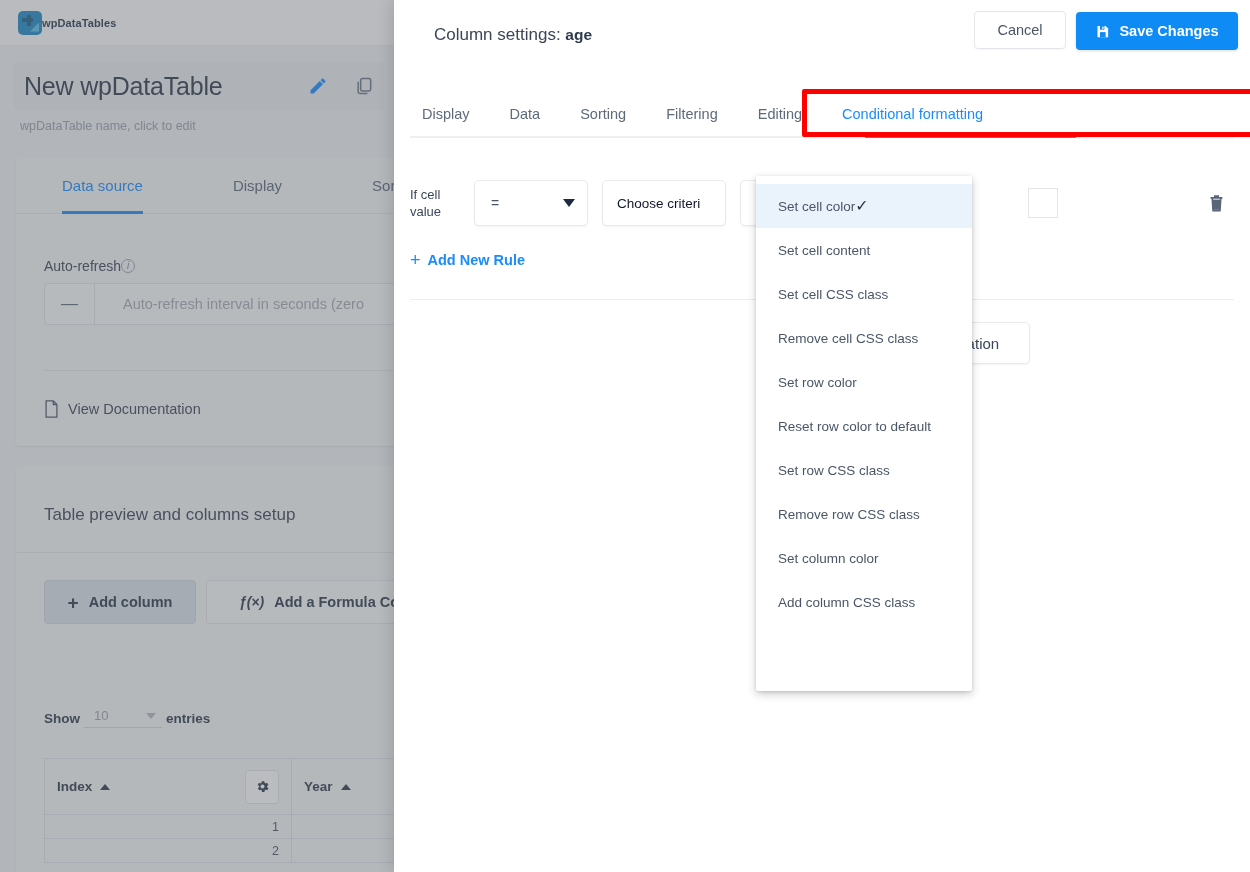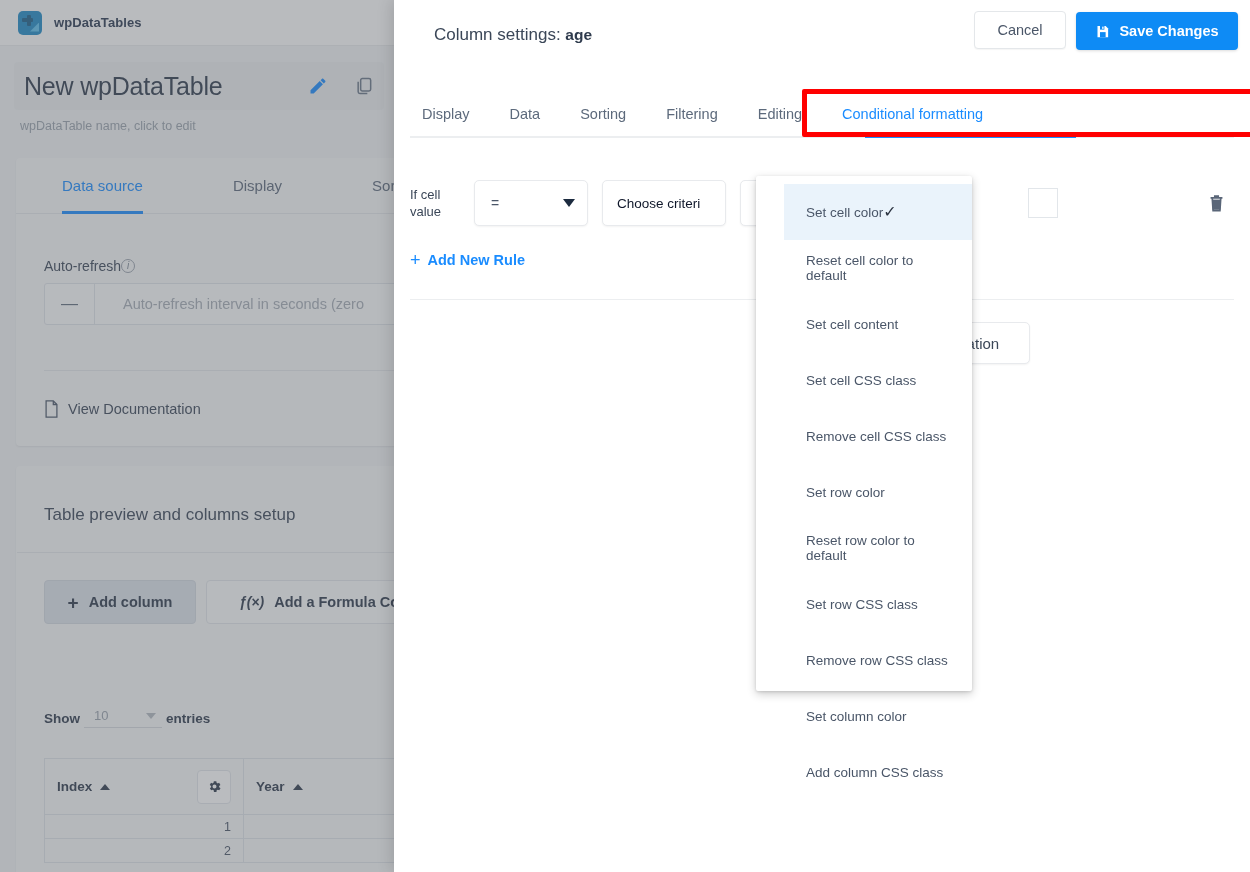--- a/index.html
+++ b/index.html
@@ -39,22 +39,22 @@
   .brand-logo::after {
     content: ""; position: absolute; left: 9px; top: 4px;
     width: 4px; height: 11px; background: #1a5f8a; border-radius: 1px;
   }
   .brand-spark {
     position: absolute; right: 3px; bottom: 3px;
     width: 9px; height: 9px; background: #5dc0ee;
     clip-path: polygon(100% 0, 100% 100%, 0 100%);
   }
   .brand-name {
-    font-size: 13px; font-weight: bold; color: #2b3a52;
-    margin-left: 12px; letter-spacing: .1px;
+    font-size: 11px; font-weight: bold; color: #2b3a52;
+    letter-spacing: .1px;
   }
 
   .title-row {
     position: absolute; left: 14px; top: 62px;
     width: 370px; height: 48px;
     display: flex; align-items: center;
     background: #eceef0; border-radius: 4px;
     padding: 0 10px;
   }
   .title-text {
@@ -314,23 +314,22 @@
   .dropdown {
     position: absolute; left: 756px; top: 176px;
     width: 216px; height: 515px;
     background: #fff;
     box-shadow: 0 3px 10px rgba(0,0,0,.20), 0 1px 3px rgba(0,0,0,.12);
     border-radius: 2px;
     padding: 8px 0;
     z-index: 30;
   }
   .dd-item {
-    height: 56px; display: flex; align-items: center;
+    height: 44px; display: flex; align-items: center;
     padding: 0 22px; font-size: 13.5px; color: #4a5668;
-    margin-left: 28px;
   }
   .dd-item.selected { background: #eaf3fb; }
   .check-glyph { font-size: 16px; color: #2b3340; line-height: 1; }
 </style>
 </head>
 <body>
 
 <div id="root">
 
   <div class="bg-page">
@@ -403,21 +402,21 @@
         <span class="entries-select">
           <span class="entries-val">10</span>
           <span class="caret-down"></span>
         </span>
         <span>entries</span>
       </div>
 
       <table class="preview-table">
         <thead>
           <tr>
-            <th style="width:199px;">
+            <th style="width:247px;">
               <span class="th-flex">
                 <span style="display:flex;align-items:center;">
                   <span>Index</span>
                   <span class="sort-caret"></span>
                 </span>
                 <span class="gear-box">
                   <svg width="15" height="15" viewBox="0 0 24 24">
                       <path d="M19.4 13a7.8 7.8 0 0 0 0-2l2-1.6-2-3.4-2.4 1a7.6 7.6 0 0 0-1.7-1l-.4-2.6h-4l-.4 2.6a7.6 7.6 0 0 0-1.7 1l-2.4-1-2 3.4L6.6 11a7.8 7.8 0 0 0 0 2l-2 1.6 2 3.4 2.4-1c.5.4 1.1.8 1.7 1l.4 2.6h4l.4-2.6c.6-.2 1.2-.6 1.7-1l2.4 1 2-3.4-2-1.6zM12 15.2A3.2 3.2 0 1 1 12 8.8a3.2 3.2 0 0 1 0 6.4z" fill="#2f3b4d"></path>
                     </svg>
                 </span>
@@ -515,23 +514,20 @@
     <path d="M3 5h14M8 5V3h4v2M5 5l1 15h8l1-15" fill="none" stroke="#5a6678" stroke-width="2"></path>
     <rect x="5.5" y="7" width="9" height="12" fill="#5a6678"></rect>
   </svg>
 
   <div class="dropdown">
     <div class="dd-item selected">
       <span>Set cell color</span>
       <span class="check-glyph">✓</span>
     </div>
     <div class="dd-item">
-      <span>Reset cell color to default</span>
-    </div>
-    <div class="dd-item">
       <span>Set cell content</span>
     </div>
     <div class="dd-item">
       <span>Set cell CSS class</span>
     </div>
     <div class="dd-item">
       <span>Remove cell CSS class</span>
     </div>
     <div class="dd-item">
       <span>Set row color</span>

